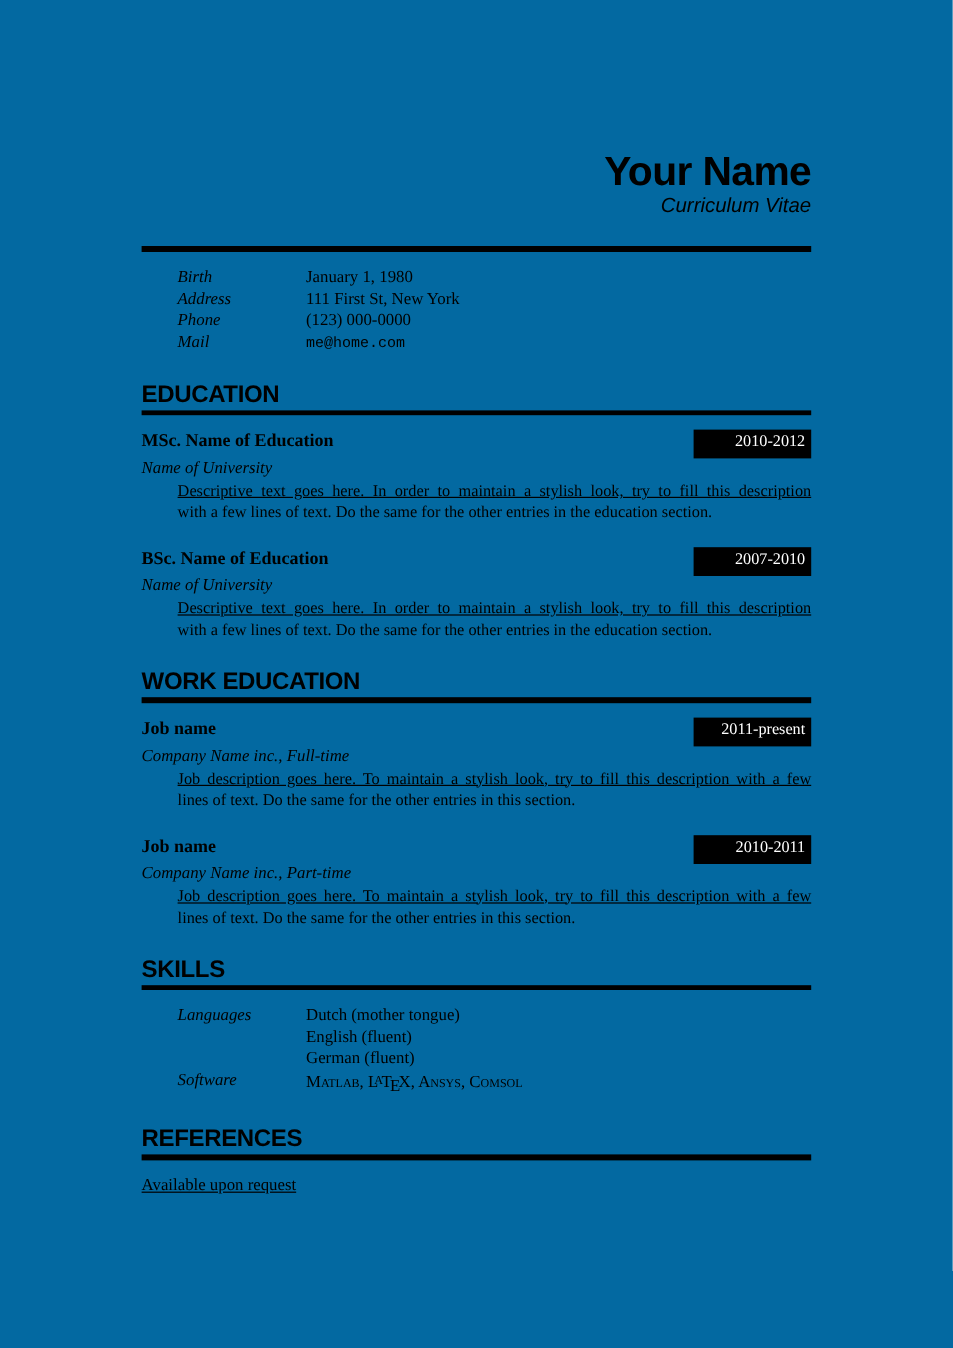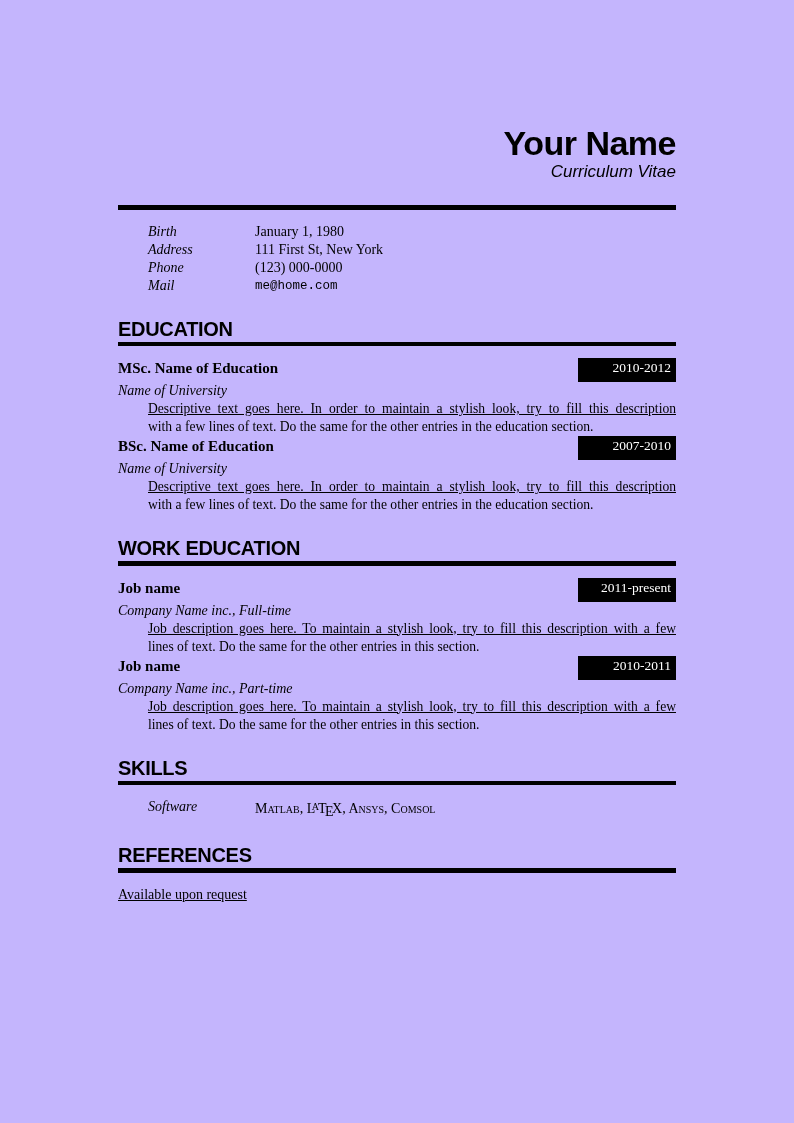--- a/index.html
+++ b/index.html
@@ -1,19 +1,19 @@
 <!DOCTYPE html>
 <html><head>
 <meta charset="utf-8">
 <style>
   html, body { margin: 0; padding: 0; background: #ffffff; }
   .page {
     width: 794px;
     height: 1123px;
-    background: #c4b5fd;
+    background: #0369a1;
     color: #000000;
     font-family: "Liberation Serif", serif;
     position: relative;
     overflow: hidden;
     box-sizing: border-box;
   }
   .content {
     margin: 0 118px;
     width: 558px;
   }
@@ -64,21 +64,21 @@
   .kv-label { font-style: italic; }
   .kv-value { }
   .mono {
     font-family: "Liberation Mono", monospace;
     font-size: 12.5px;
   }
   .smallcaps { font-variant: small-caps; }
 
   
   .entry { margin-top: 12px; }
-  .entry + .entry { margin-top: 0; }
+  .entry + .entry { margin-top: 20px; }
   .entry-head {
     display: flex;
     justify-content: space-between;
     align-items: flex-start;
   }
   .entry-title {
     font-weight: bold;
     font-size: 15px;
     line-height: 20px;
   }
@@ -213,20 +213,26 @@
           <div class="desc-line-just">Job description goes here. To maintain a stylish look, try to fill this description with a few</div>
           <div>lines of text. Do the same for the other entries in this section.</div>
         </div>
       </div>
     </section>
 
     <section class="section">
       <div class="section-heading">SKILLS</div>
       <div class="section-rule"></div>
       <div class="kv-table">
+        <span class="kv-label">Languages</span>
+        <span class="kv-value">
+          <div>Dutch (mother tongue)</div>
+          <div>English (fluent)</div>
+          <div>German (fluent)</div>
+        </span>
         <span class="kv-label">Software</span>
         <span class="kv-value smallcaps"><span>Matlab, </span><span><span>L</span><span class="latex-a">A</span><span>T</span><span class="latex-e">E</span><span>X</span></span><span>, Ansys, Comsol</span></span>
       </div>
     </section>
 
     <section class="section">
       <div class="section-heading">REFERENCES</div>
       <div class="section-rule"></div>
       <div class="references-text">Available upon request</div>
     </section>

